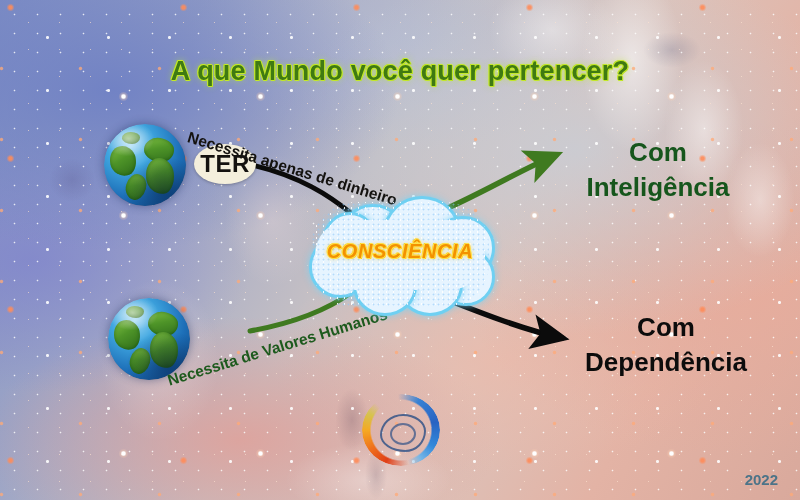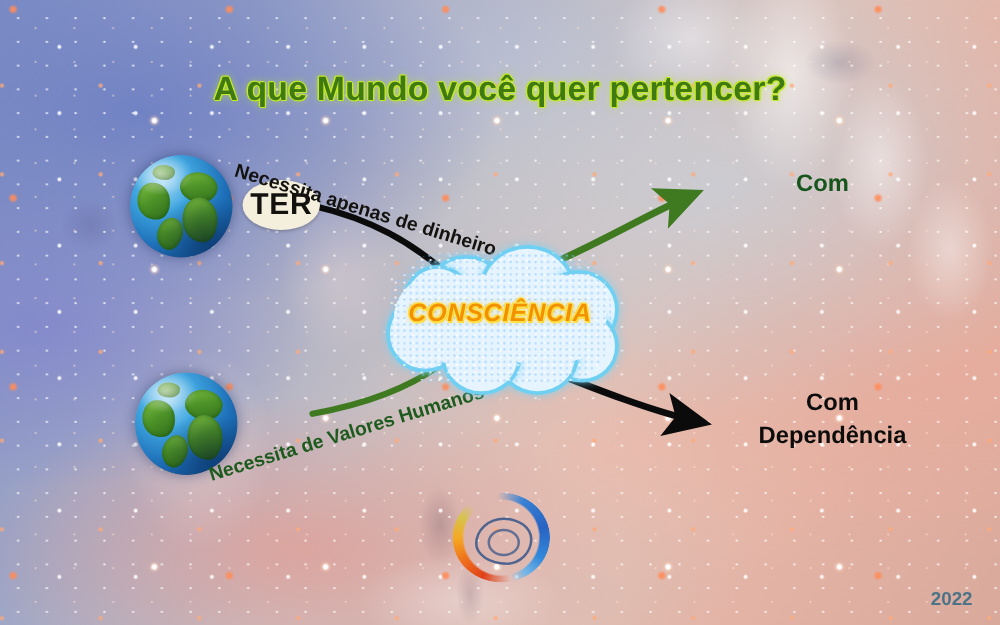--- a/index.html
+++ b/index.html
@@ -130,21 +130,21 @@
     position:absolute;left:0;right:0;top:44px;text-align:center;
     font-size:20px;font-weight:bold;letter-spacing:.6px;
     color:#f39200;
     text-shadow:
       1px 0 0 #ffe14a,-1px 0 0 #ffe14a,0 1px 0 #ffe14a,0 -1px 0 #ffe14a,
       1px 1px 0 #ffd21e,-1px -1px 0 #ffd21e,
       0 0 5px rgba(255,200,40,.9);
   }
 
   
-  .outcome{position:absolute;text-align:center;font-weight:bold;font-size:19px;line-height:1.35;}
+  .outcome{position:absolute;text-align:center;font-weight:bold;font-size:26px;line-height:1.35;}
   #outcome-top{color:#16561c;left:574px;top:135px;width:168px;}
   #outcome-bottom{color:#0c0c0c;left:578px;top:310px;width:176px;}
 
   
   #logo{position:absolute;left:356px;top:392px;width:90px;height:88px;}
   #logo .ring{position:absolute;left:6px;top:2px;width:78px;height:72px;border-radius:50%;
     background:conic-gradient(from 205deg,
       #e03a10 0deg,#f06a14 32deg,#f7a81c 64deg,#d6c44a 92deg,
       rgba(255,255,255,0) 112deg, rgba(255,255,255,0) 150deg,
       #2f7fd6 186deg,#1f5fc4 232deg,#2a87dd 272deg,#6fb6ea 300deg,
@@ -231,20 +231,21 @@
     <div class="puff" style="left:92px; top:58px; width:60px; height:56px;"></div>
     <div class="puff" style="left:48px; top:60px; width:58px; height:54px;"></div>
     <div class="puff" style="left:18px; top:16px; width:48px; height:48px;"></div>
     <div class="body"></div>
     <div class="grain"></div>
     <div id="cloud-text">CONSCIÊNCIA</div>
   </div>
 
   <div class="outcome" id="outcome-top">
     <div>Com</div>
+    <div>Inteligência</div>
   </div>
 
   <div class="outcome" id="outcome-bottom">
     <div>Com</div>
     <div>Dependência</div>
   </div>
 
   <div id="logo">
     <div class="ring"></div>
     <div class="mono"></div>

